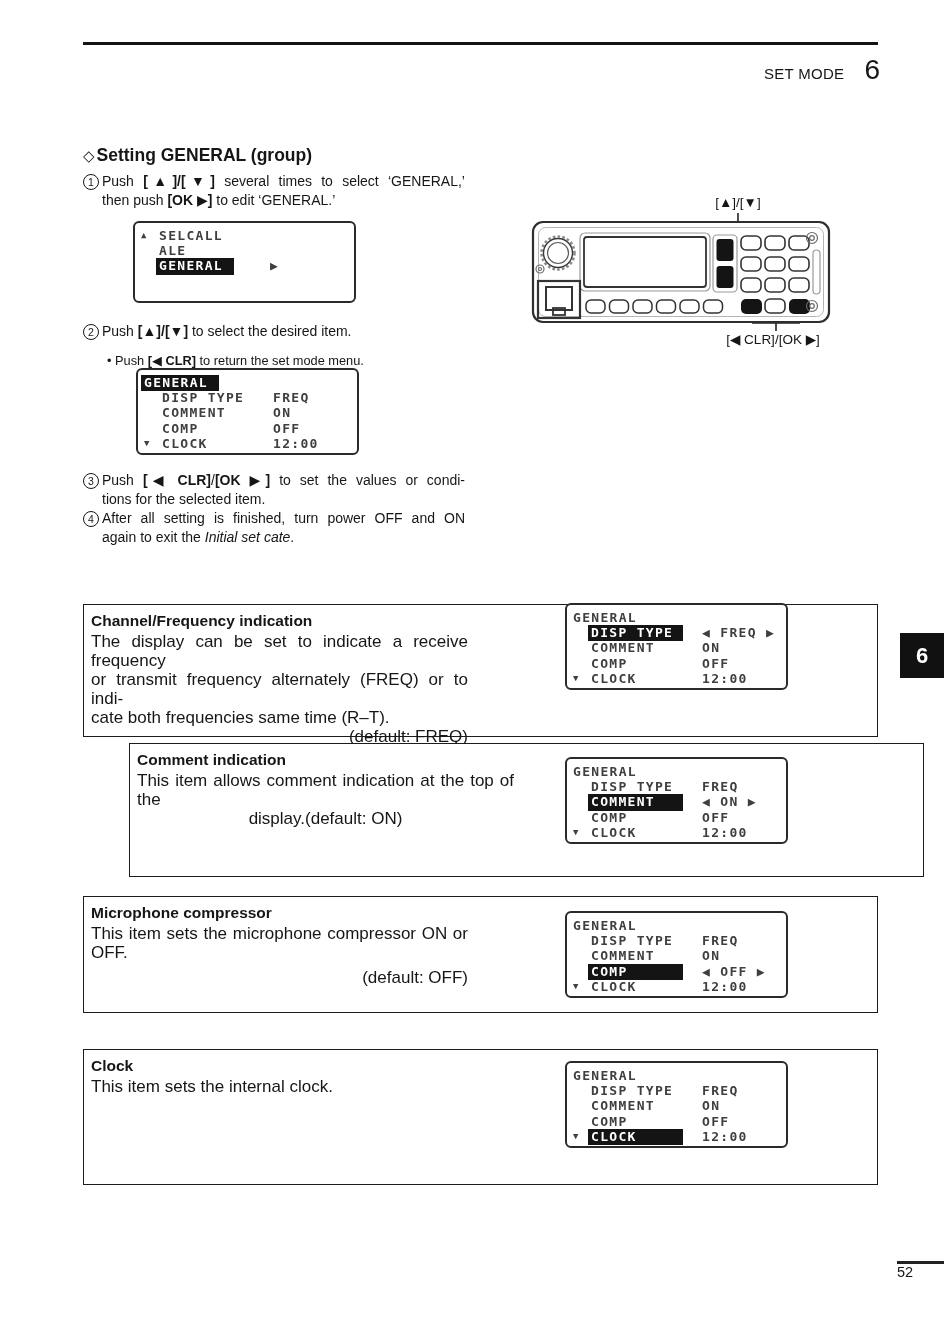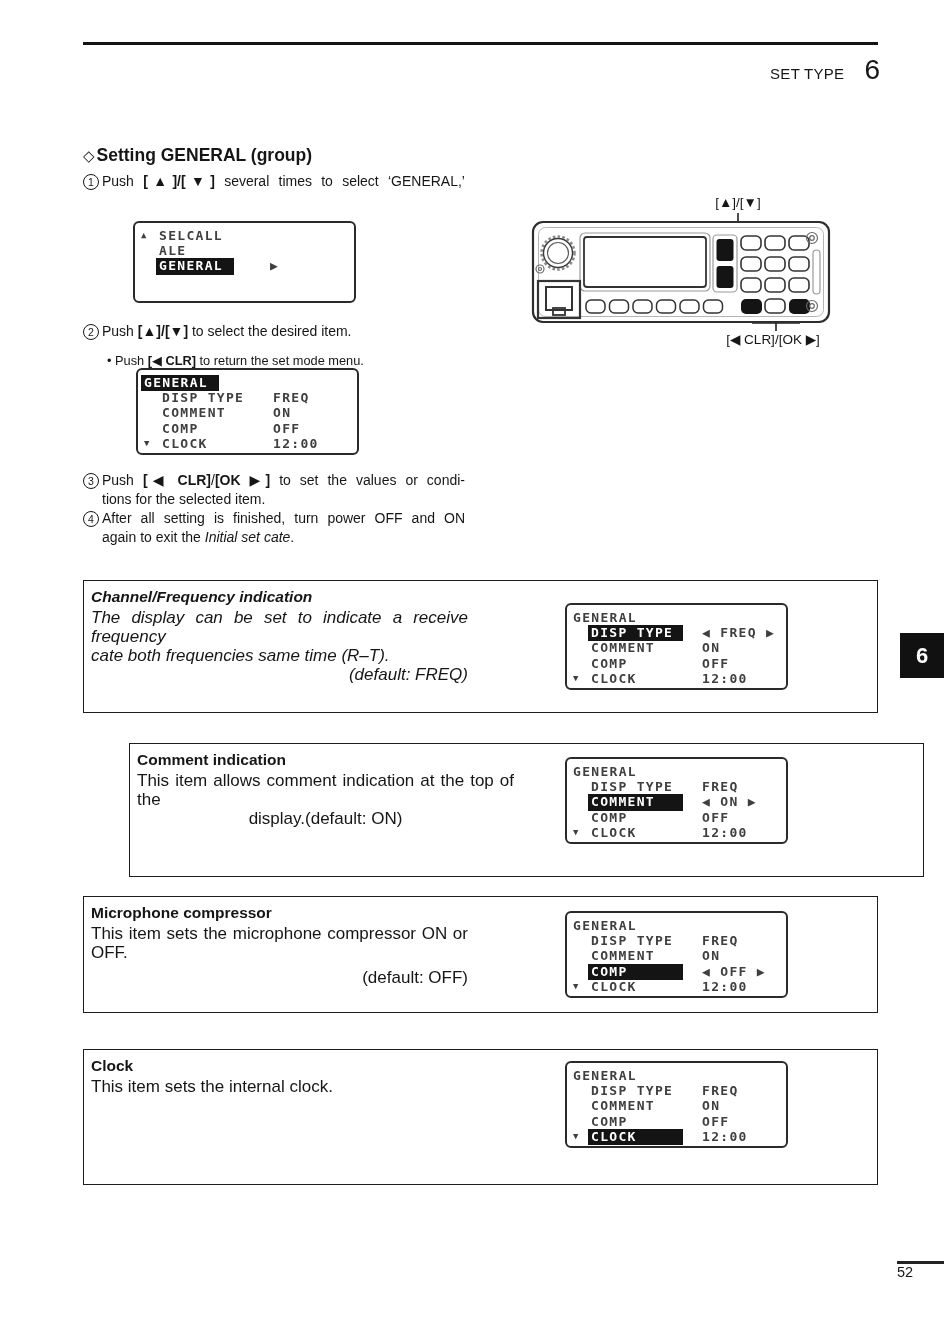--- a/index.html
+++ b/index.html
@@ -61,33 +61,34 @@
   .page-number{position:absolute;left:897px;top:1264px;width:42px;text-align:left;font-size:14.5px;}
 </style>
 </head>
 <body>
 
 <div class="page">
 
   <div class="top-rule"></div>
 
   <div class="page-header">
-    <span class="sec">SET TYPE</span>
+    <span class="sec">SET MODE</span>
     <span class="chap">6</span>
   </div>
 
   <div class="main-heading">
     <span class="dia">◇</span><span>Setting GENERAL (group)</span>
   </div>
 
   <div class="step" style="left:83px;top:172px;">
     <span class="cnum">1</span>
     <div class="scol">
         <div class="stext">
           <div class="tline jline"><span>Push </span><b>[▲]/[▼]</b><span> several times to select ‘GENERAL,’</span></div>
+          <div class="tline"><span>then push </span><b>[OK ▶]</b><span> to edit ‘GENERAL.’</span></div>
         </div>
       </div>
   </div>
 
   <div class="step" style="left:83px;top:322px;">
     <span class="cnum">2</span>
     <div class="scol">
       <div class="stext">
           <div class="tline"><span>Push </span><b>[▲]/[▼]</b><span> to select the desired item.</span></div>
         </div>
@@ -228,24 +229,25 @@
       <circle cx="812" cy="306" r="5.5"></circle>
         <circle cx="812" cy="306" r="2.3"></circle>
       <circle cx="540" cy="269" r="4"></circle>
         <circle cx="540" cy="269" r="1.5"></circle>
     </g>
     <rect x="813" y="250" width="7" height="44" rx="3.5" fill="none" stroke="#9a9a9a" stroke-width="1.2"></rect>
   </svg>
   <div class="radio-label" style="left:688px;top:195px;width:100px;">[▲]/[▼]</div>
   <div class="radio-label" style="left:707px;top:331px;width:132px;">[◀ CLR]/[OK ▶]</div>
 
-  <div class="sbox" style="top:580px;height:133px;font-style:italic;">
+  <div class="sbox" style="top:604px;height:133px;">
     <div class="stitle">Channel/Frequency indication</div>
     <div class="sbody">
       <div class="jline">The display can be set to indicate a receive frequency</div>
+      <div class="jline">or transmit frequency alternately (FREQ) or to indi-</div>
       <div>cate both frequencies same time (R–T).</div>
       <div class="bdefault">(default: FREQ)</div>
     </div>
   </div>
 
   <div class="sbox" style="top:743px;height:134px;margin-left:46px;">
     <div class="stitle">Comment indication</div>
     <div class="sbody">
       <div class="jline">This item allows comment indication at the top of the</div>
       <div class="brow">

